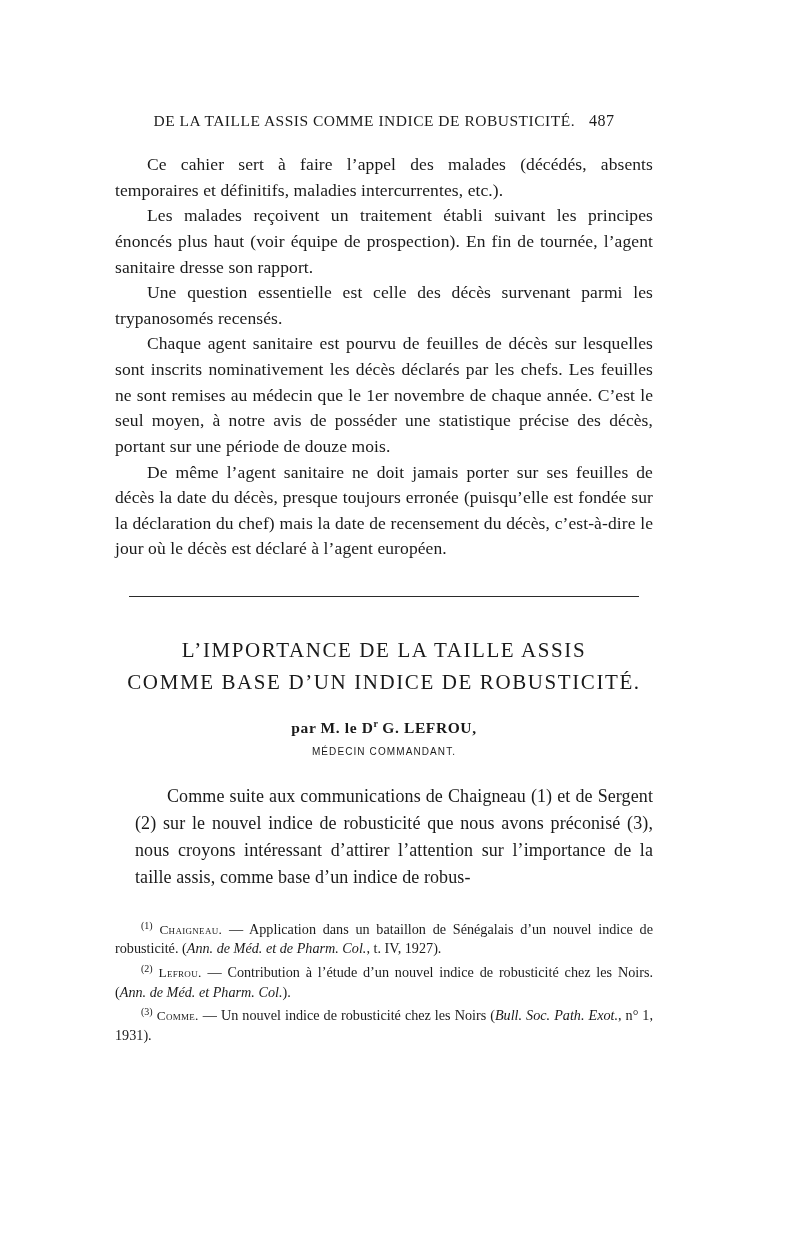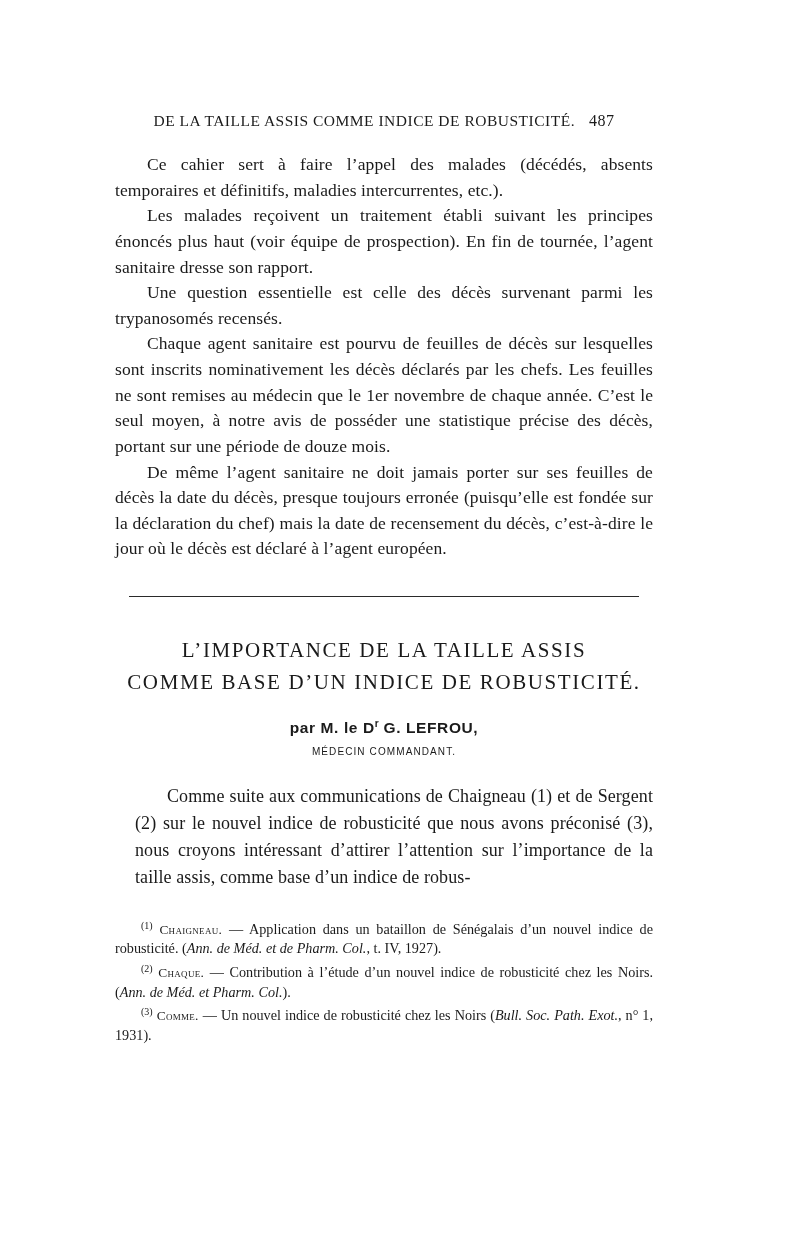--- a/index.html
+++ b/index.html
@@ -59,21 +59,21 @@
     line-height: 1.5;
     margin-top: 38px;
     margin-bottom: 0;
     text-transform: uppercase;
   }
   .article-title .line2 {
     display: block;
   }
   .byline {
     text-align: center;
-    font-family: Liberation Sans, sans-serif;
+    font-family: Liberation Serif, serif;
     font-weight: bold;
     font-size: 15.5px;
     letter-spacing: 0.6px;
     margin-top: 20px;
   }
   .byline sup {
     font-size: 10px;
     vertical-align: 0.55em;
     letter-spacing: 0;
   }
@@ -149,21 +149,21 @@
     <p>Comme suite aux communications de Chaigneau (1) et de Sergent (2) sur le nouvel indice de robusticité que nous avons préconisé (3), nous croyons intéressant d’attirer l’attention sur l’importance de la taille assis, comme base d’un indice de robus-</p>
   </div>
 
   <div class="footnotes">
     <p class="fnote">
       <sup>(1)</sup>
       <span class="sc">Chaigneau.</span><span> — Application dans un bataillon de Sénégalais d’un nouvel indice de robusticité. (</span><i>Ann. de Méd. et de Pharm. Col.</i><span>, t. IV, 1927).</span>
     </p>
     <p class="fnote">
       <sup>(2)</sup>
-      <span class="sc">Chaque.</span><span> — Contribution à l’étude d’un nouvel indice de robusticité chez les Noirs. (</span><i>Ann. de Méd. et Pharm. Col.</i><span>).</span>
+      <span class="sc">Lefrou.</span><span> — Contribution à l’étude d’un nouvel indice de robusticité chez les Noirs. (</span><i>Ann. de Méd. et Pharm. Col.</i><span>).</span>
     </p>
     <p class="fnote">
       <sup>(3)</sup>
       <span class="sc">Comme.</span><span> — Un nouvel indice de robusticité chez les Noirs (</span><i>Bull. Soc. Path. Exot.</i><span>, n° 1, 1931).</span>
     </p>
   </div>
 
 </div>
 
 </body></html>

